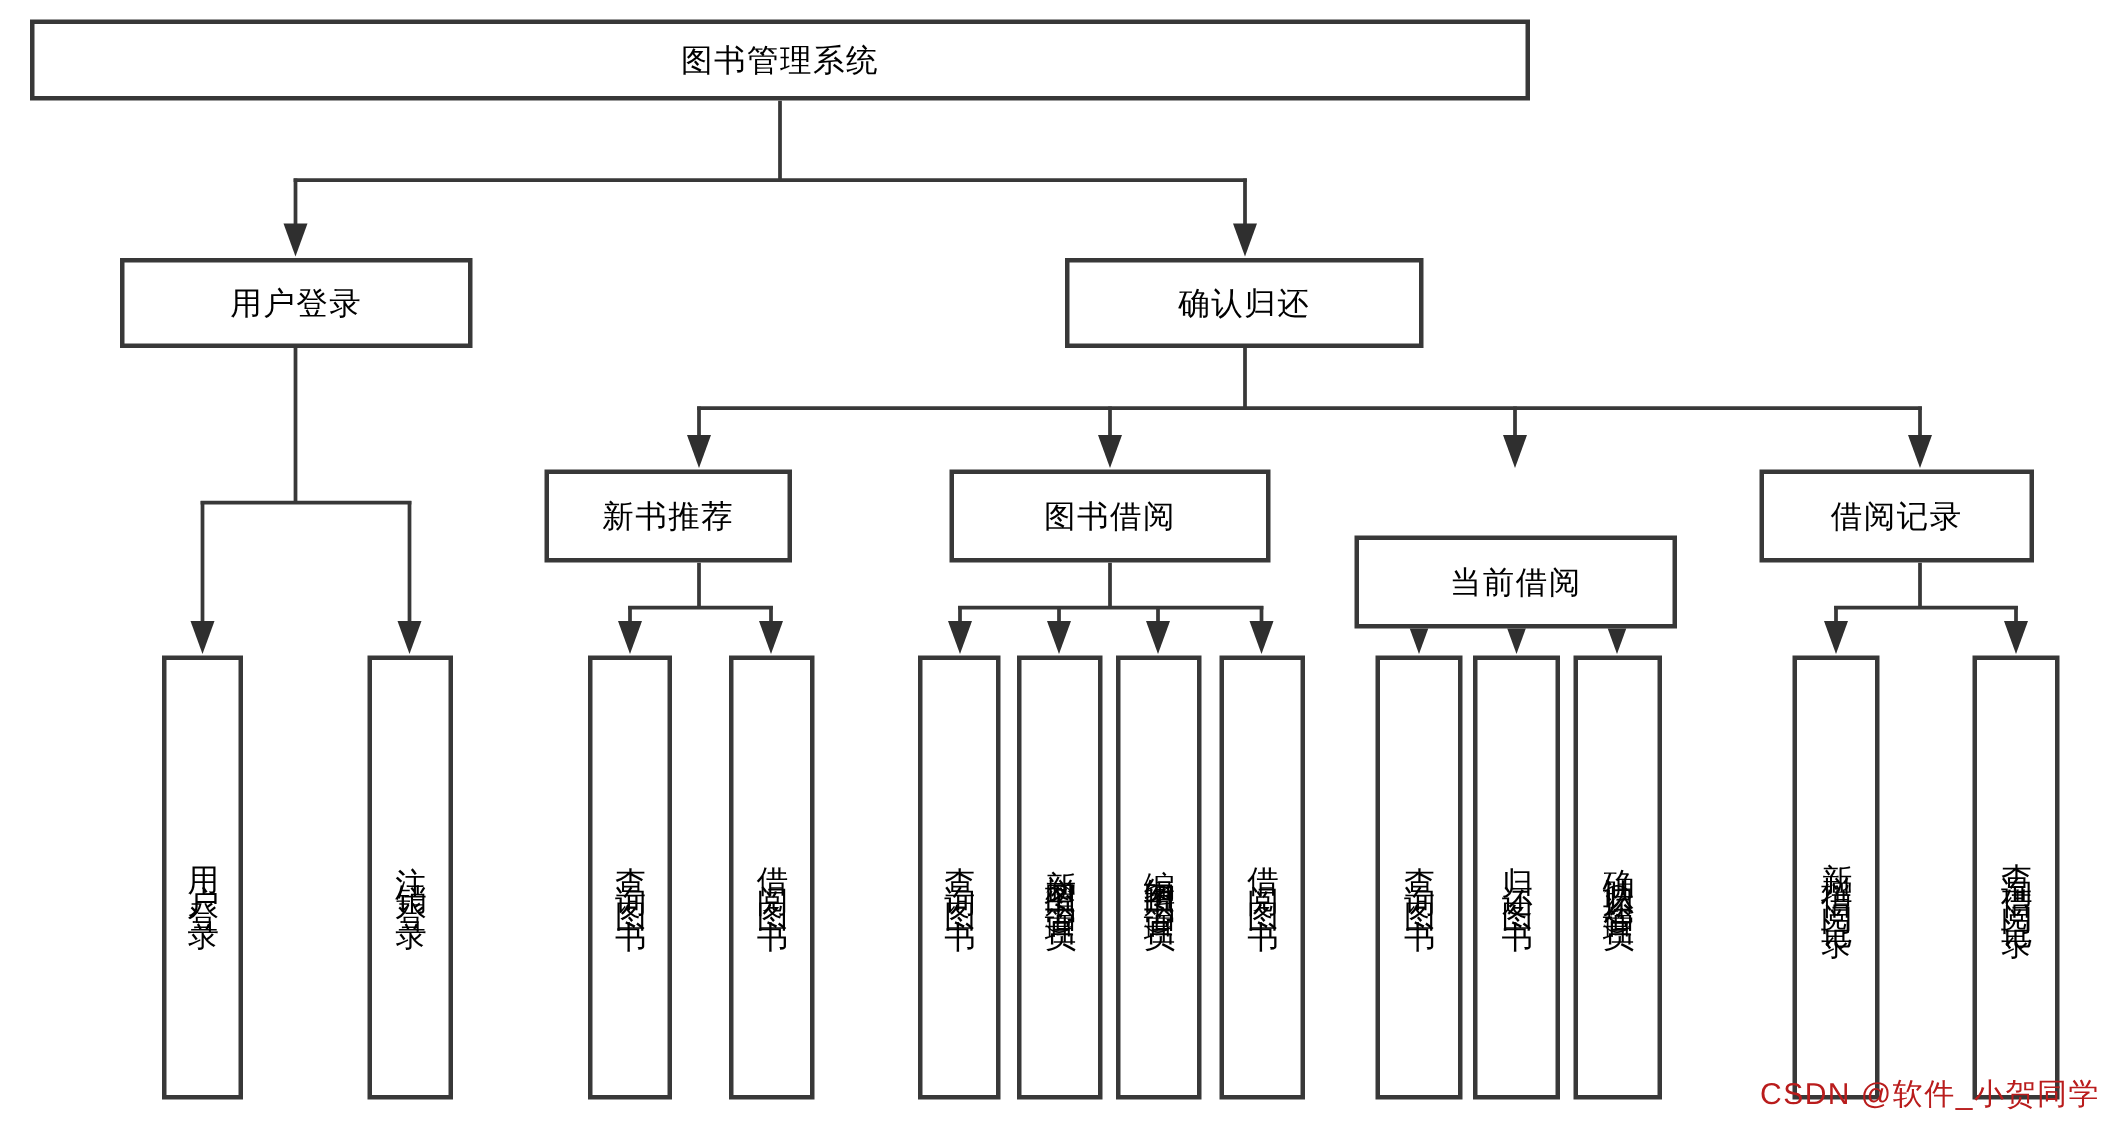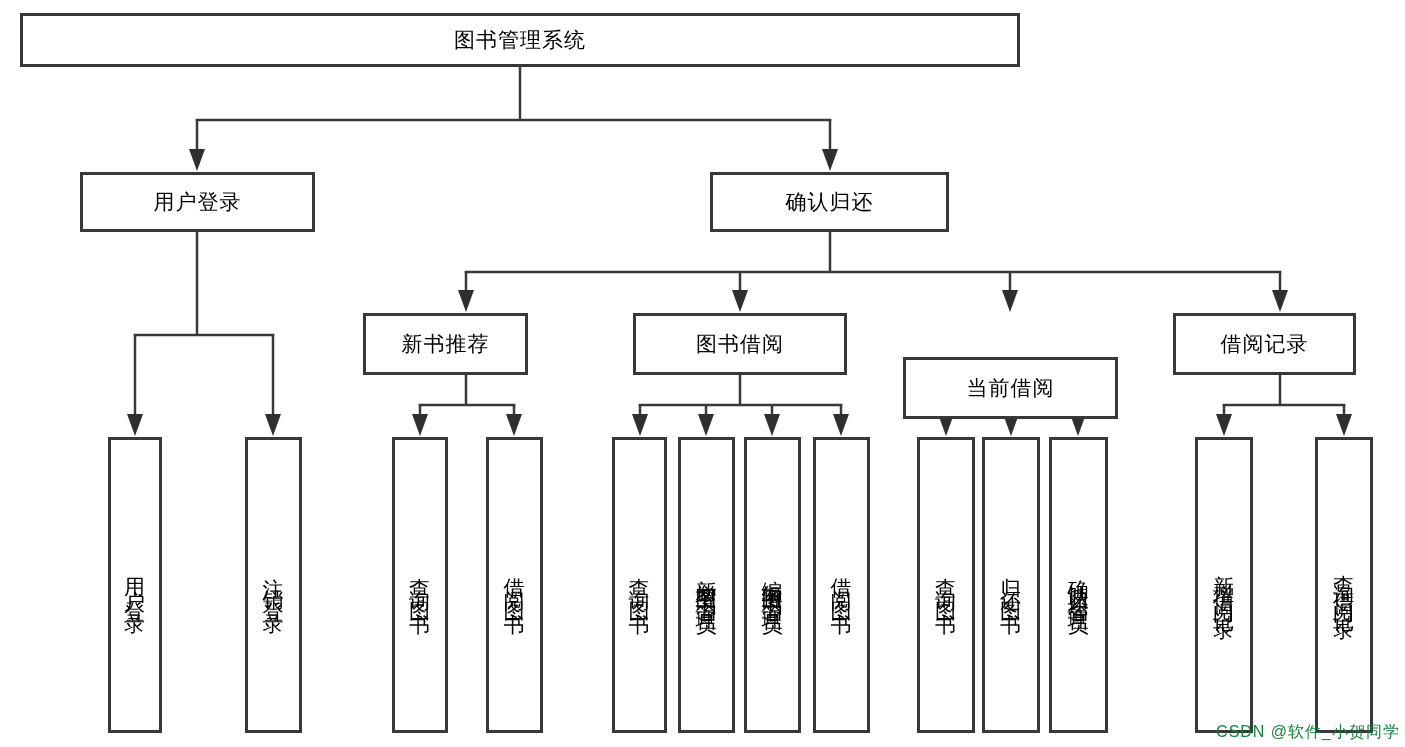--- a/index.html
+++ b/index.html
@@ -65,22 +65,22 @@
   .l-bb-borrow       { left: 813px;  width: 57px; }
   .l-cb-search       { left: 917px;  width: 58px; }
   .l-cb-return       { left: 982px;  width: 58px; }
   .l-cb-confirm      { left: 1049px; width: 59px; }
   .l-br-add          { left: 1195px; width: 58px; }
   .l-br-search       { left: 1315px; width: 58px; }
   #watermark {
     position: absolute;
     right: 5px;
     bottom: 4px;
-    font-size: 16px;
-    color: #15803d;
+    font-size: 20px;
+    color: #b91c1c;
     letter-spacing: 1px;
     z-index: 3;
     white-space: nowrap;
   }
 </style>
 </head>
 <body>
 
 <div id="canvas">
 

